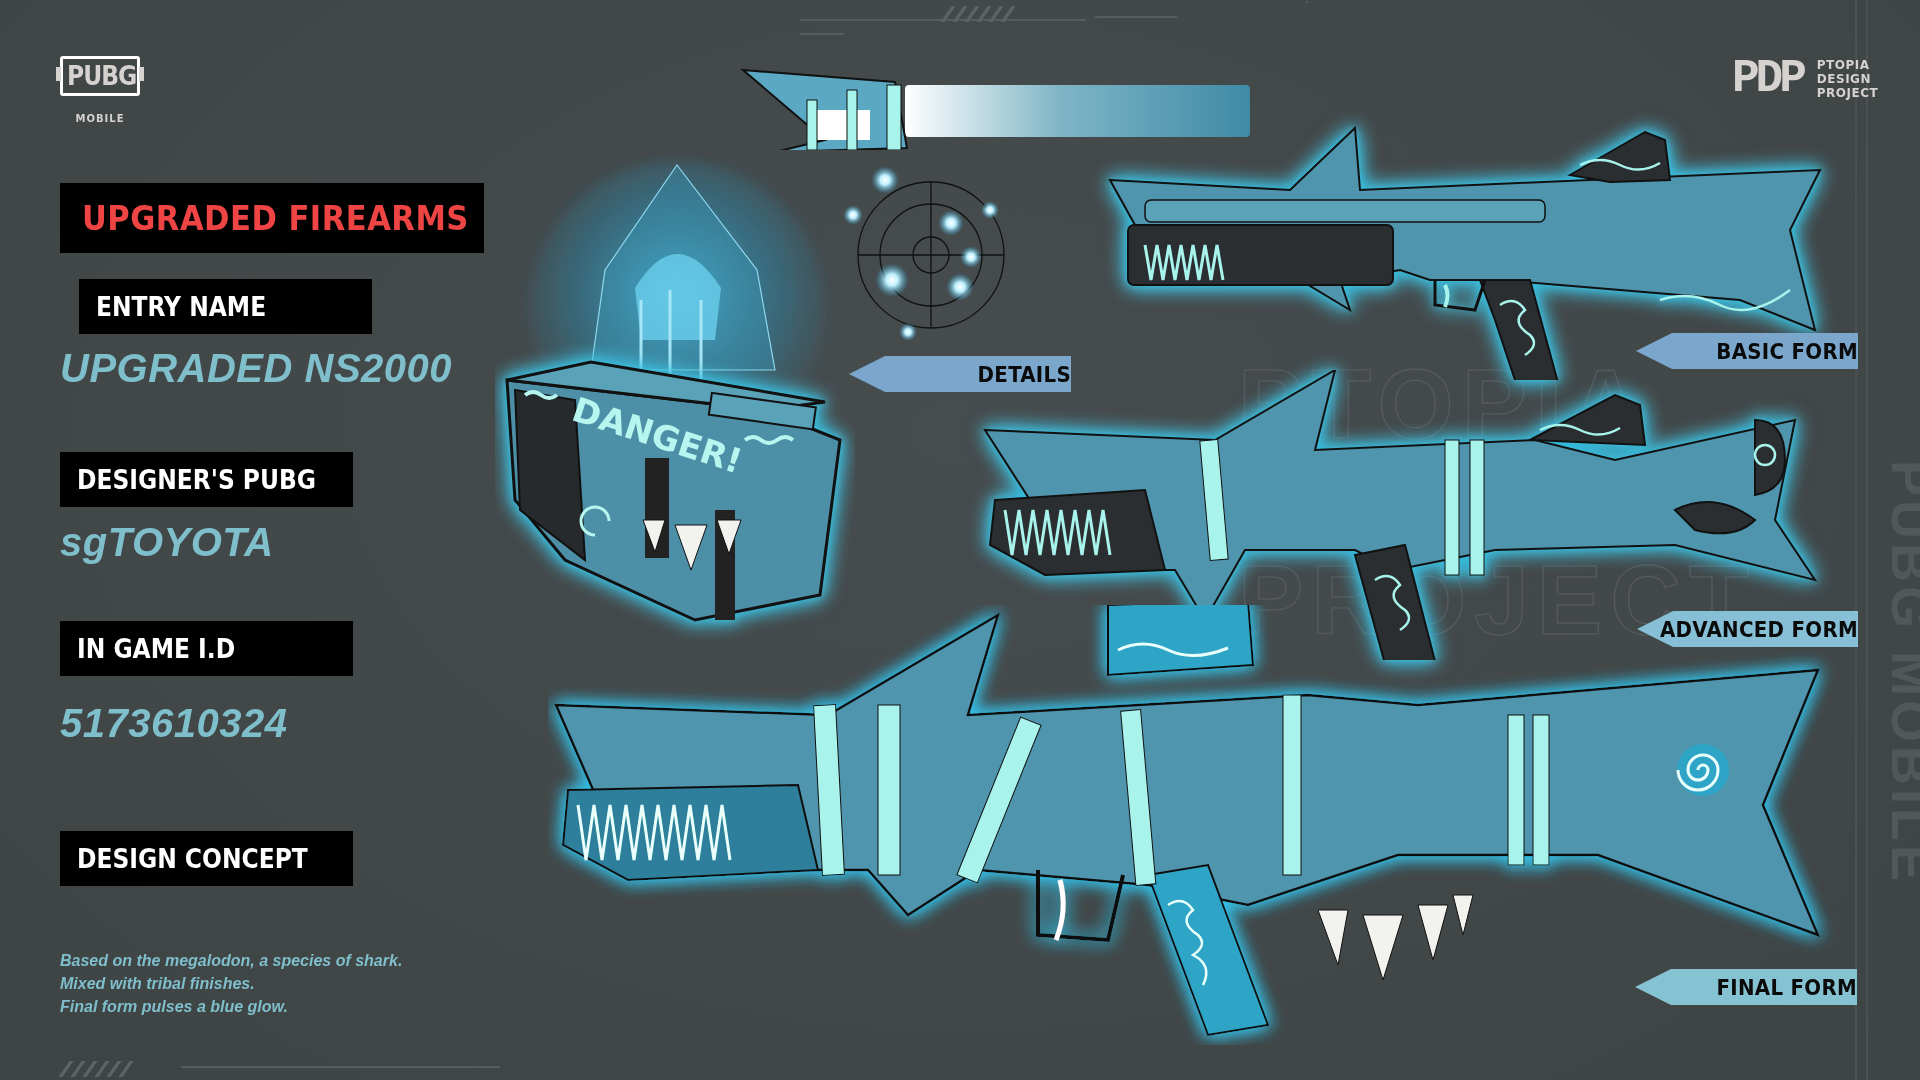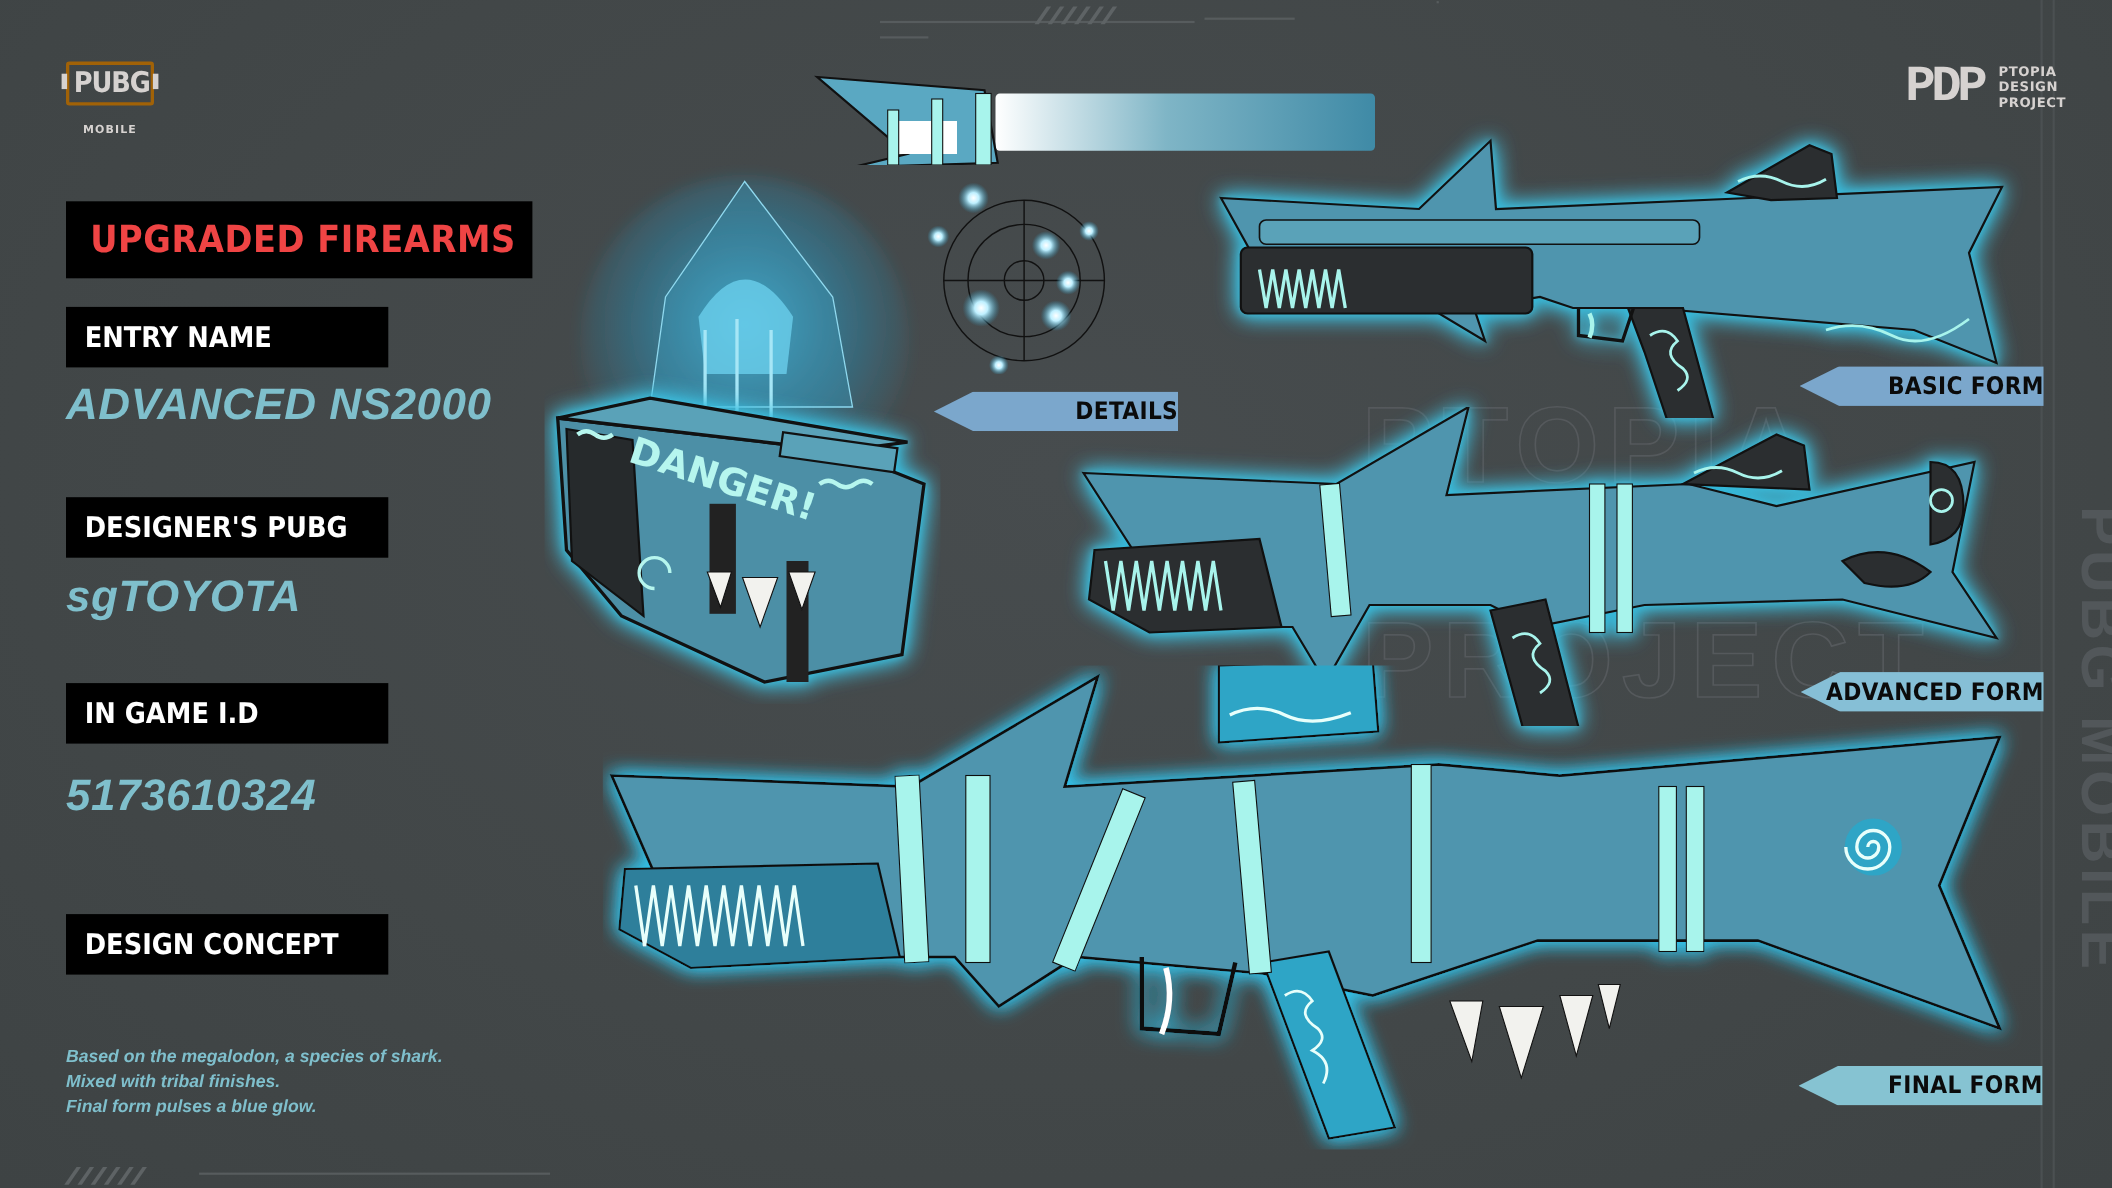--- a/index.html
+++ b/index.html
@@ -14,21 +14,21 @@
   .abs { position: absolute; }
 
   
   .line { position: absolute; background: #575c5e; }
   .hatch { position: absolute; display: flex; gap: 8px; }
   .hatch span { width: 4px; height: 16px; background: #5e6365; transform: skewX(-35deg); display: block; }
 
   
   .pubg-logo { left: 60px; top: 56px; width: 80px; text-align: center; color: #d6d2d0; }
   .pubg-box {
-    border: 3px solid #a16207; border-radius: 3px; padding: 2px 4px;
+    border: 3px solid #ffffff; border-radius: 3px; padding: 2px 4px;
     font-family: "DejaVu Sans Condensed", "DejaVu Sans", sans-serif;
     font-weight: bold; font-size: 26px; line-height: 30px; letter-spacing: -1px;
     position: relative;
   }
   .pubg-box:before, .pubg-box:after {
     content: ""; position: absolute; top: 8px; width: 5px; height: 14px; background: #d6d2d0;
   }
   .pubg-box:before { left: -7px; }
   .pubg-box:after { right: -7px; }
   .pubg-sub { font-size: 10px; font-weight: bold; letter-spacing: 1px; margin-top: 17px; }
@@ -131,24 +131,24 @@
     <div>PTOPIA</div>
     <div>DESIGN</div>
     <div>PROJECT</div>
   </div>
 </div>
 
 <div class="abs title-box">
   <span>UPGRADED FIREARMS</span>
 </div>
 
-<div class="abs label-box" style="top:279px;">
+<div class="abs label-box" style="top:279px;margin-left:19px;">
   <span>ENTRY NAME</span>
 </div>
-<div class="abs value" style="top:346px;">ADVANCED NS2000</div>
+<div class="abs value" style="top:346px;">UPGRADED NS2000</div>
 
 <div class="abs label-box" style="top:452px;">
   <span>DESIGNER'S PUBG</span>
 </div>
 <div class="abs value" style="top:520px;">sgTOYOTA</div>
 
 <div class="abs label-box" style="top:621px;">
   <span>IN GAME I.D</span>
 </div>
 <div class="abs value" style="top:701px;">5173610324</div>

